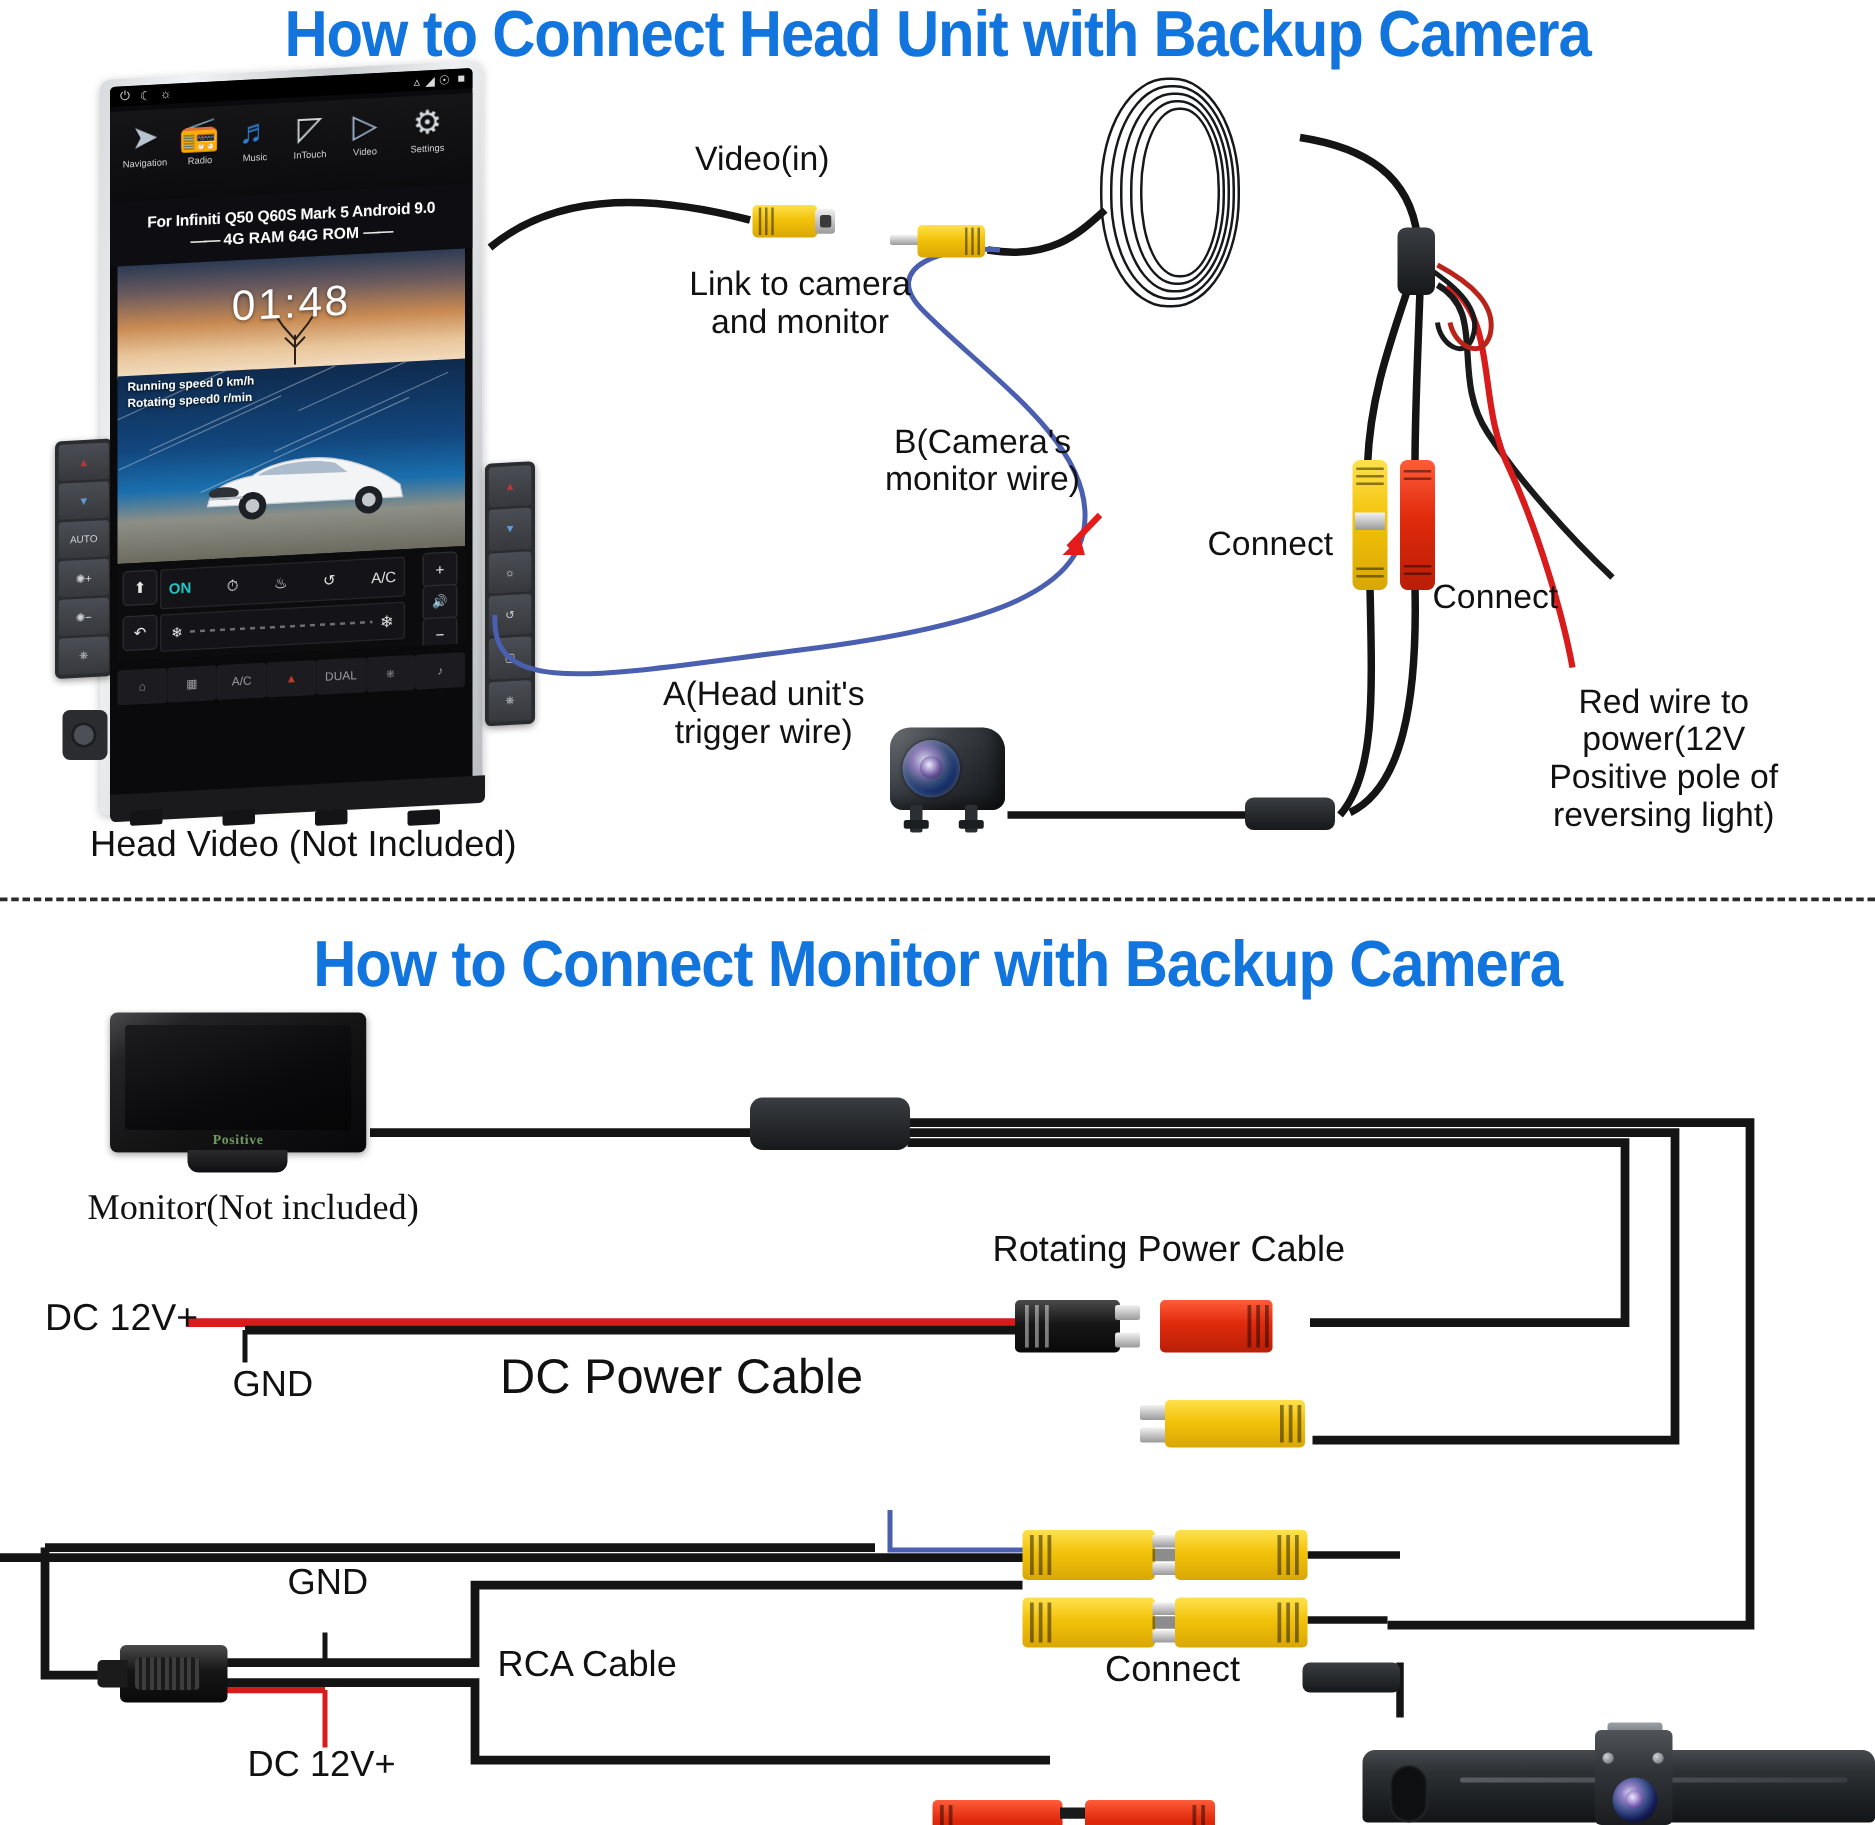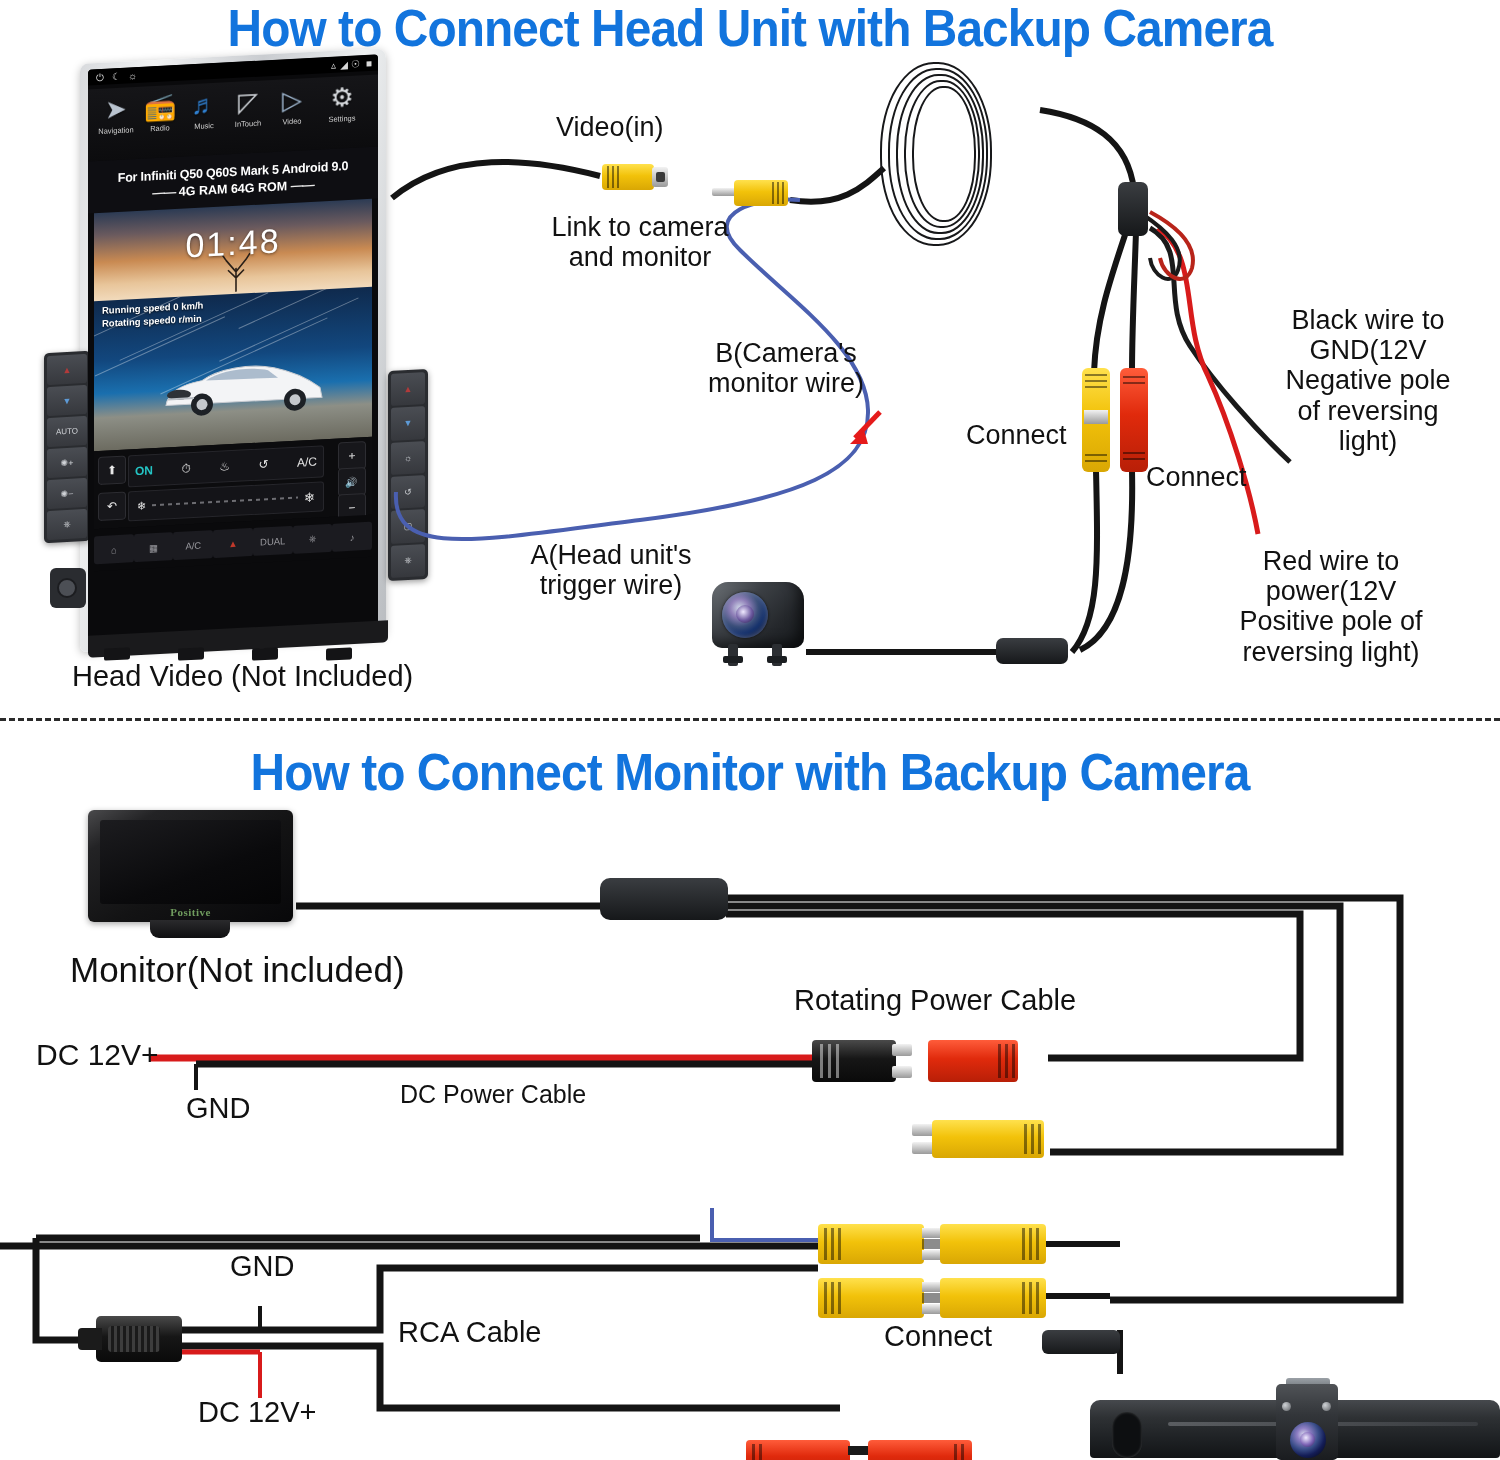--- a/index.html
+++ b/index.html
@@ -411,41 +411,36 @@
 
   <div class="lbl" style="left:556px;top:112px;">Video(in)</div>
   <div class="lbl c" style="left:540px;top:212px;width:200px;">Link to camera
 and monitor</div>
   <div class="lbl c" style="left:696px;top:338px;width:180px;">B(Camera's
 monitor wire)</div>
   <div class="lbl c" style="left:516px;top:540px;width:190px;">A(Head unit's
 trigger wire)</div>
   <div class="lbl" style="left:966px;top:420px;">Connect</div>
   <div class="lbl" style="left:1146px;top:462px;">Connect</div>
-  <div class="lbl c" style="left:1264px;top:305px;width:208px;">Black wire to
-GND(12V
-Negative pole
-of reversing
-light)</div>
   <div class="lbl c" style="left:1216px;top:546px;width:230px;">Red wire to
 power(12V
 Positive pole of
 reversing light)</div>
 
   <div class="divider"></div>
 
   <div class="title" id="title-2">How to Connect Monitor with Backup Camera</div>
 
   <div class="mon">
     <div class="mon-shell"></div>
     <div class="mon-screen"></div>
     <div class="mon-logo">Positive</div>
     <div class="mon-stand"></div>
   </div>
-  <div class="lbl" style="left:70px;top:950px;font-size:35px;">Monitor(Not included)</div>
+  <div class="lbl" style="left:70px;top:950px;font-size:29px;font-family:Liberation Serif, serif;">Monitor(Not included)</div>
 
   <div class="inline-box" style="left:600px;top:878px;width:128px;height:42px;border-radius:10px;"></div>
 
   <div class="rca" style="left:812px;top:1038px;width:104px;height:46px;">
     <div class="rca-body rca-k" style="left:0;top:2px;width:84px;height:42px;"></div>
     <div class="rib" style="left:8px;top:6px;width:3px;height:34px;background:rgba(255,255,255,.45);"></div>
     <div class="rib" style="left:16px;top:6px;width:3px;height:34px;background:rgba(255,255,255,.45);"></div>
     <div class="rib" style="left:24px;top:6px;width:3px;height:34px;background:rgba(255,255,255,.45);"></div>
     <div class="rca-ring" style="left:80px;top:6px;width:20px;height:12px;border-radius:2px;"></div>
     <div class="rca-ring" style="left:80px;top:28px;width:20px;height:12px;border-radius:2px;"></div>
@@ -519,20 +514,20 @@
     <div class="plate-groove"></div>
     <div class="plate-hood"></div>
     <div class="plate-cam"></div>
     <div class="plate-screw" style="left:192px;"></div>
     <div class="plate-screw" style="left:232px;"></div>
     <div class="plate-lens"></div>
   </div>
 
   <div class="lbl" style="left:36px;top:1038px;font-size:30px;">DC  12V+</div>
   <div class="lbl" style="left:186px;top:1092px;font-size:29px;">GND</div>
-  <div class="lbl" style="left:400px;top:1080px;font-size:25px;">DC Power Cable</div>
+  <div class="lbl" style="left:400px;top:1080px;font-size:39px;">DC Power Cable</div>
   <div class="lbl" style="left:794px;top:984px;font-size:29px;">Rotating Power Cable</div>
   <div class="lbl" style="left:230px;top:1250px;font-size:29px;">GND</div>
   <div class="lbl" style="left:398px;top:1316px;font-size:29px;">RCA  Cable</div>
   <div class="lbl" style="left:198px;top:1396px;font-size:29px;">DC  12V+</div>
   <div class="lbl" style="left:884px;top:1320px;font-size:29px;">Connect</div>
 
 </div>
 
 </body></html>

